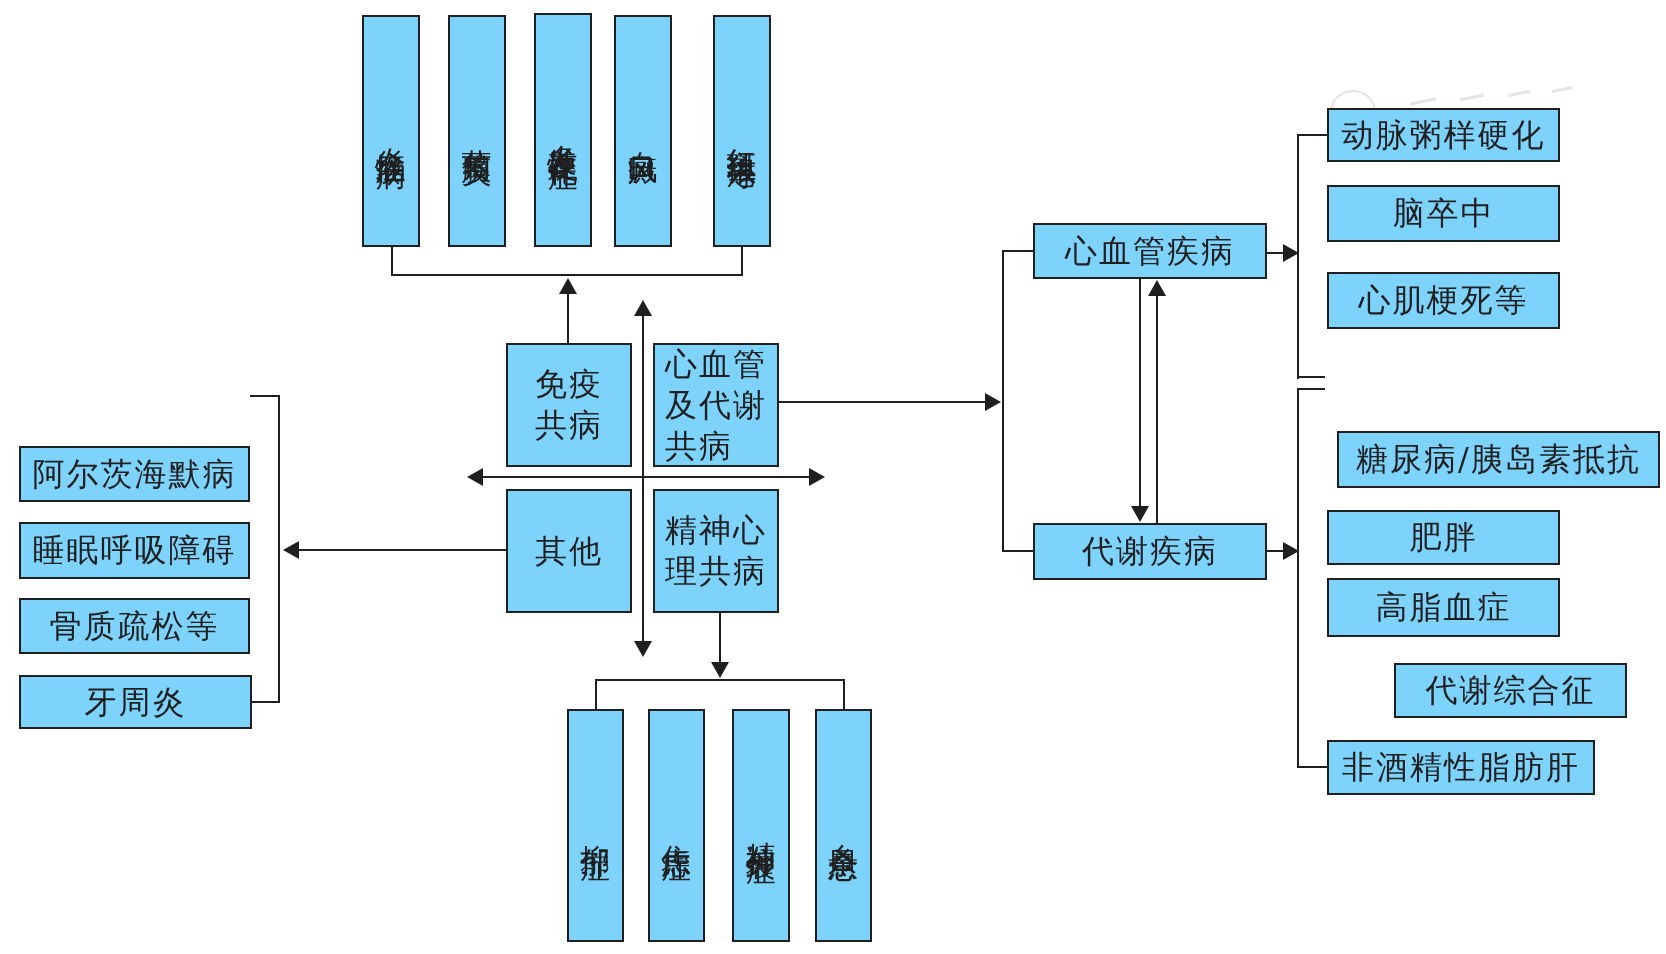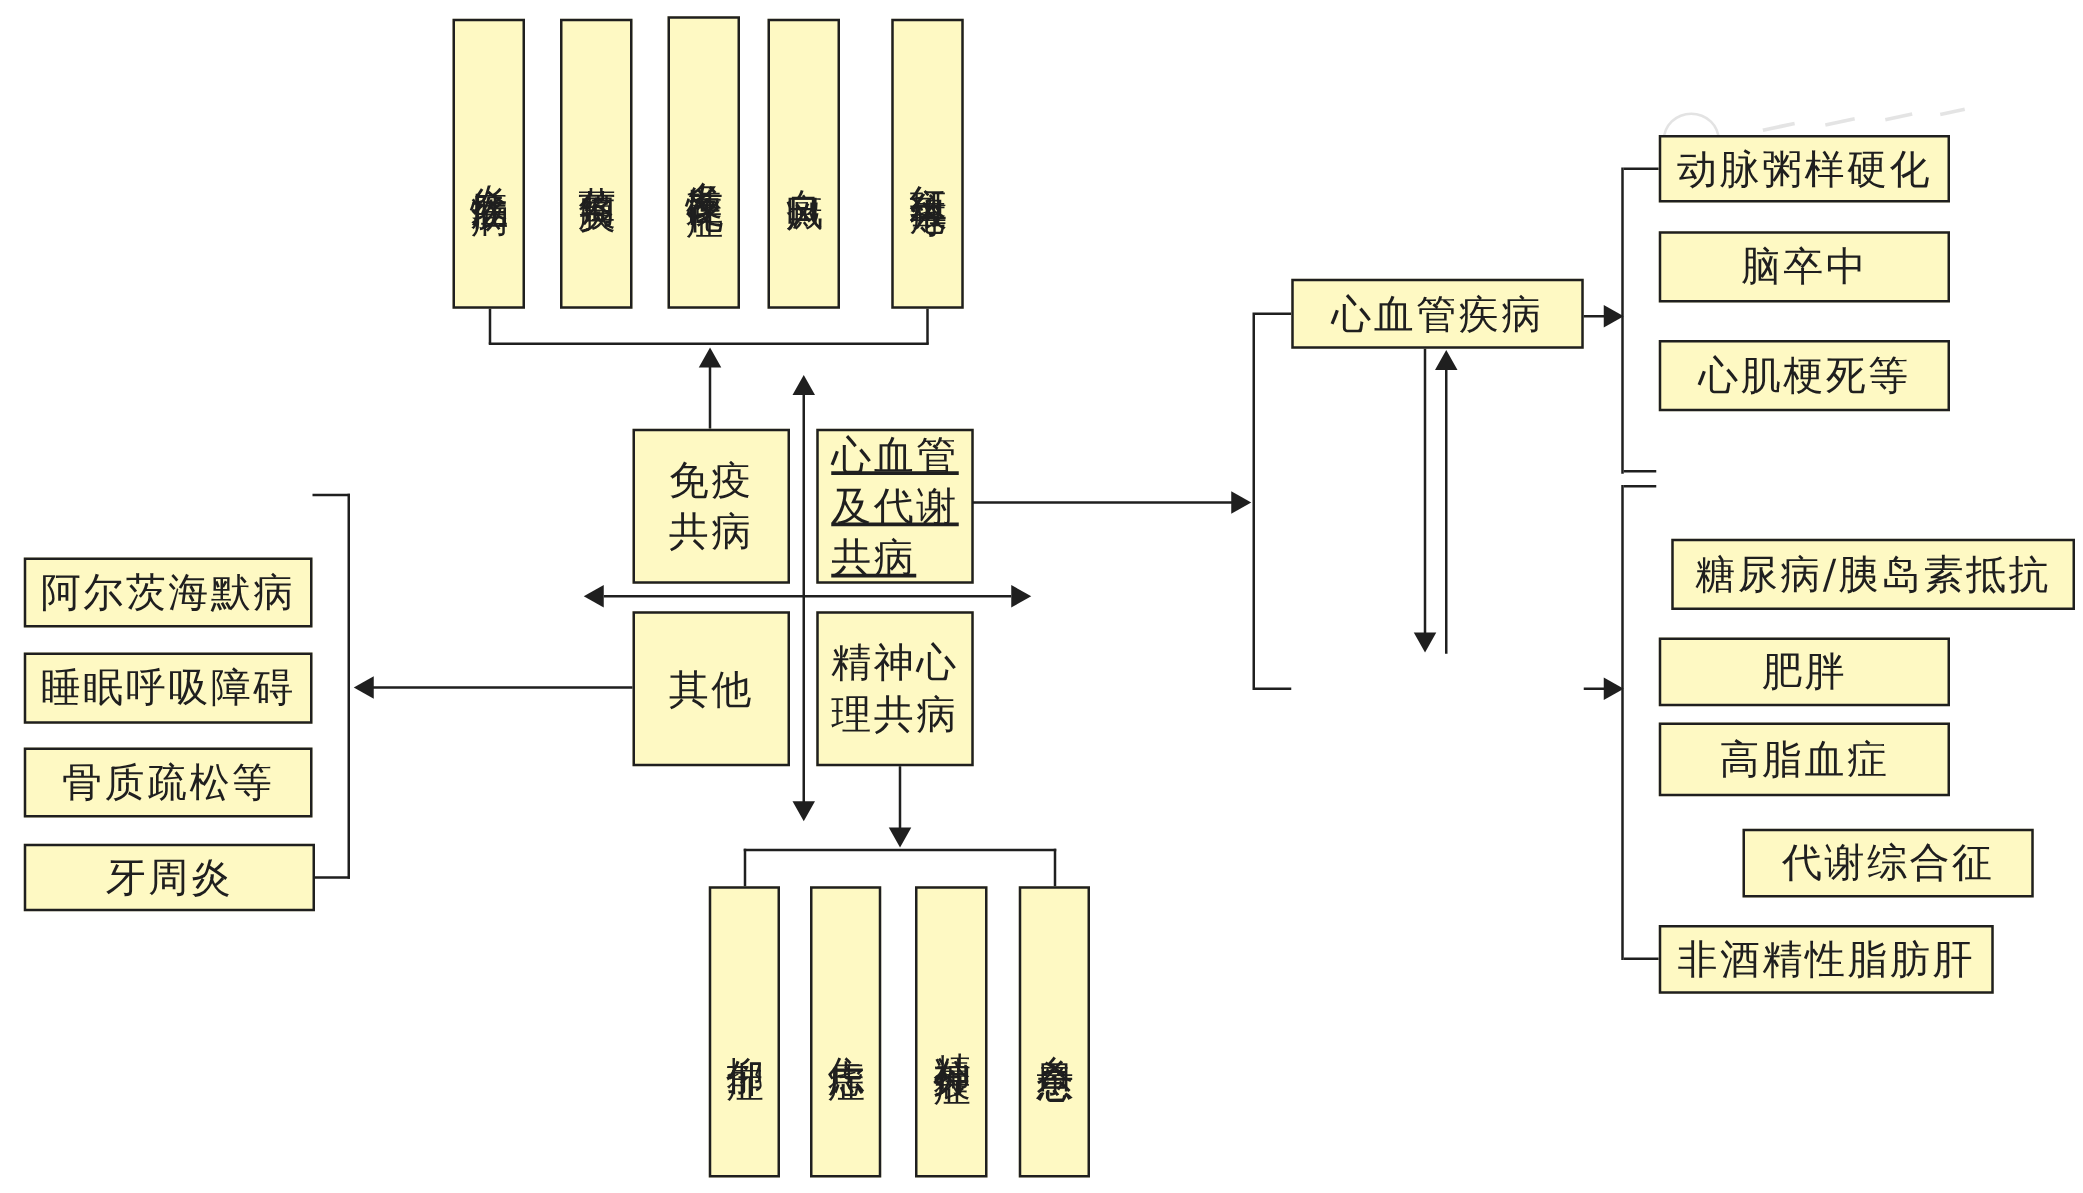--- a/index.html
+++ b/index.html
@@ -1,21 +1,21 @@
 <!DOCTYPE html>
 <html><head>
 <meta charset="utf-8">
 <style>
   html,body{margin:0;padding:0;background:#ffffff;}
   #canvas{
     position:relative;width:1666px;height:954px;background:#ffffff;overflow:hidden;
     font-family:"DejaVu Serif","Liberation Serif",serif;color:#1f1f1f;
   }
   .box{
-    position:absolute;box-sizing:border-box;border:2px solid #1f1f1f;background:#fef9c3;
+    position:absolute;box-sizing:border-box;border:2px solid #1f1f1f;background:#7dd3fc;
     display:flex;align-items:center;justify-content:center;text-align:center;
     font-size:32px;letter-spacing:2px;line-height:41px;white-space:pre-line;
   }
   .box.v{
     writing-mode:vertical-rl;text-orientation:upright;
     font-size:30px;letter-spacing:3px;line-height:1.1;
   }
   .box.ta-left{text-align:left;}
   .freetext{
     position:absolute;display:flex;align-items:center;justify-content:center;text-align:center;
@@ -52,21 +52,21 @@
 
   <div class="ln" style="left:391px;top:247px;width:2px;height:28px;"></div>
   <div class="ln" style="left:391px;top:274px;width:352px;height:2px;"></div>
   <div class="ln" style="left:741px;top:247px;width:2px;height:28px;"></div>
 
   <div class="ln" style="left:567px;top:292px;width:2px;height:51px;"></div>
   <div class="arr up" style="left:559px;top:278px;"></div>
 
   <div class="box" style="left:506px;top:343px;width:126px;height:124px;font-family:Liberation Serif, serif;">免疫
 共病</div>
-  <div class="box ta-left" style="left:653px;top:343px;width:126px;height:124px;text-decoration:underline;">心血管
+  <div class="box ta-left" style="left:653px;top:343px;width:126px;height:124px;">心血管
 及代谢
 共病</div>
   <div class="box" style="left:506px;top:489px;width:126px;height:124px;">其他</div>
   <div class="box ta-left" style="left:653px;top:489px;width:126px;height:124px;">精神心
 理共病</div>
 
   <div class="ln" style="left:642px;top:314px;width:2px;height:329px;"></div>
   <div class="arr up" style="left:634px;top:300px;"></div>
   <div class="arr down" style="left:634px;top:641px;"></div>
   <div class="ln" style="left:483px;top:476px;width:326px;height:2px;"></div>
@@ -99,20 +99,21 @@
 
   <div class="ln" style="left:778px;top:401px;width:208px;height:2px;"></div>
   <div class="arr right" style="left:985px;top:393px;"></div>
 
   <div class="ln" style="left:1002px;top:250px;width:2px;height:302px;"></div>
   <div class="ln" style="left:1004px;top:250px;width:29px;height:2px;"></div>
   <div class="ln" style="left:1004px;top:550px;width:29px;height:2px;"></div>
 
 
   <div class="box" style="left:1033px;top:223px;width:234px;height:56px;">心血管疾病</div>
+  <div class="box" style="left:1033px;top:523px;width:234px;height:57px;">代谢疾病</div>
 
   <div class="ln" style="left:1156px;top:294px;width:2px;height:229px;"></div>
   <div class="arr up" style="left:1148px;top:280px;"></div>
   <div class="ln" style="left:1139px;top:279px;width:2px;height:229px;"></div>
   <div class="arr down" style="left:1131px;top:506px;"></div>
 
   <div class="ln" style="left:1267px;top:252px;width:18px;height:2px;"></div>
   <div class="arr right" style="left:1283px;top:244px;"></div>
   <div class="ln" style="left:1267px;top:550px;width:18px;height:2px;"></div>
   <div class="arr right" style="left:1283px;top:542px;"></div>

